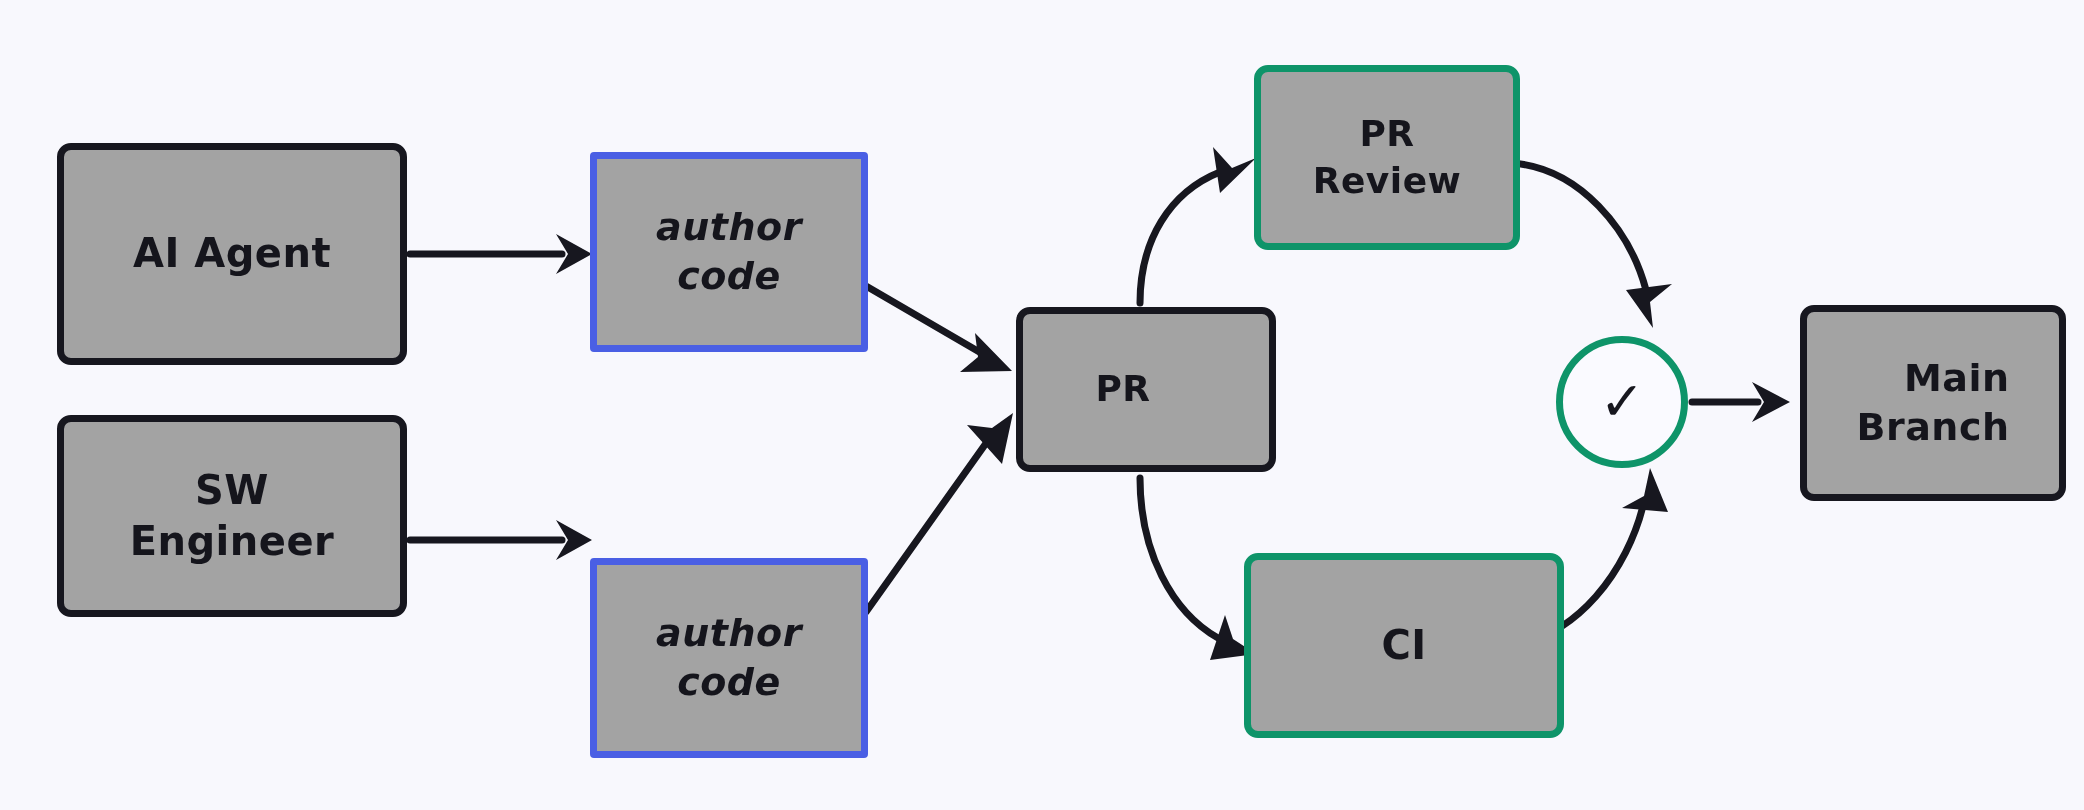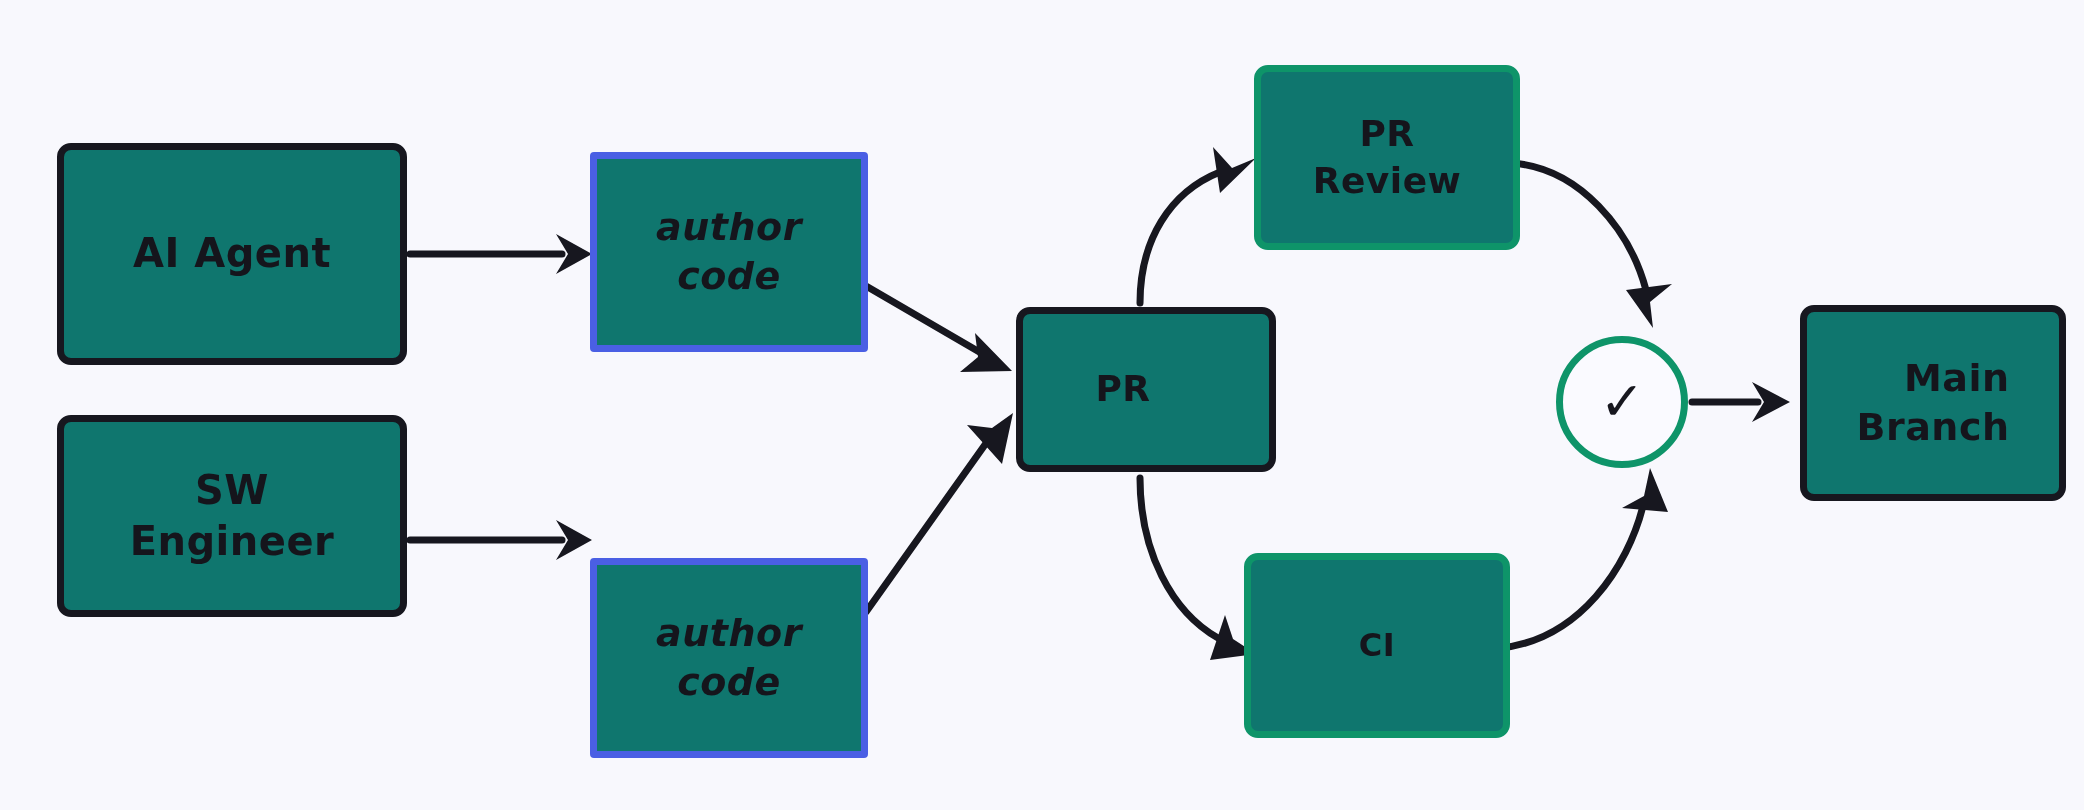--- a/index.html
+++ b/index.html
@@ -11,21 +11,21 @@
     position: relative;
     width: 2084px;
     height: 810px;
     background: #f8f8fd;
     overflow: hidden;
     font-family: "DejaVu Sans", sans-serif;
   }
   .node {
     position: absolute;
     box-sizing: border-box;
-    background: #0f766e;
+    background: #a3a3a3;
     display: flex;
     align-items: center;
     justify-content: center;
     text-align: center;
     line-height: 1.28;
     color: #15151c;
     letter-spacing: 0.5px;
     font-weight: 700;
     font-family: "DejaVu Sans", sans-serif;
     white-space: pre-line;
@@ -143,21 +143,21 @@
 
   <div class="node dark" style="left:1016px; top:307px; width:260px; height:165px; font-size:36px; justify-content:center; padding-right:46px;">
     <span class="node-label">PR</span>
   </div>
 
   <div class="node green" style="left:1254px; top:65px; width:266px; height:185px; font-size:36px;">
     <span class="node-label">PR
 Review</span>
   </div>
 
-  <div class="node green" style="left:1244px; top:553px; width:266px; height:185px; font-size:32px;">
+  <div class="node green" style="left:1244px; top:553px; width:320px; height:185px; font-size:40px;">
     <span class="node-label">CI</span>
   </div>
 
   <div class="node dark" style="left:1800px; top:305px; width:266px; height:196px; font-size:38px;text-align:right;">
     <span class="node-label">Main
 Branch</span>
   </div>
 
   <div class="circle-node" style="left:1556px; top:336px; width:132px; height:132px;">
     <span class="check-glyph">✓</span>

